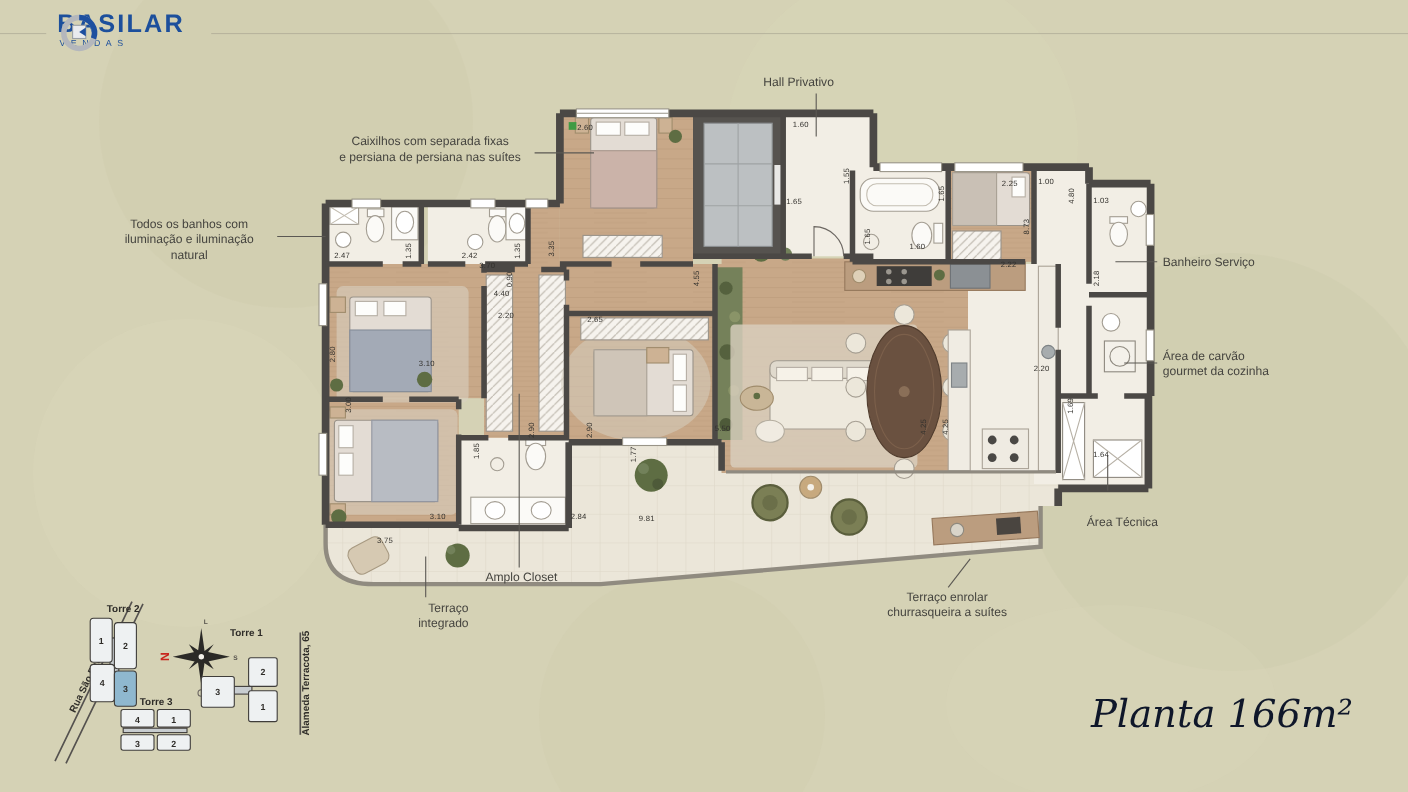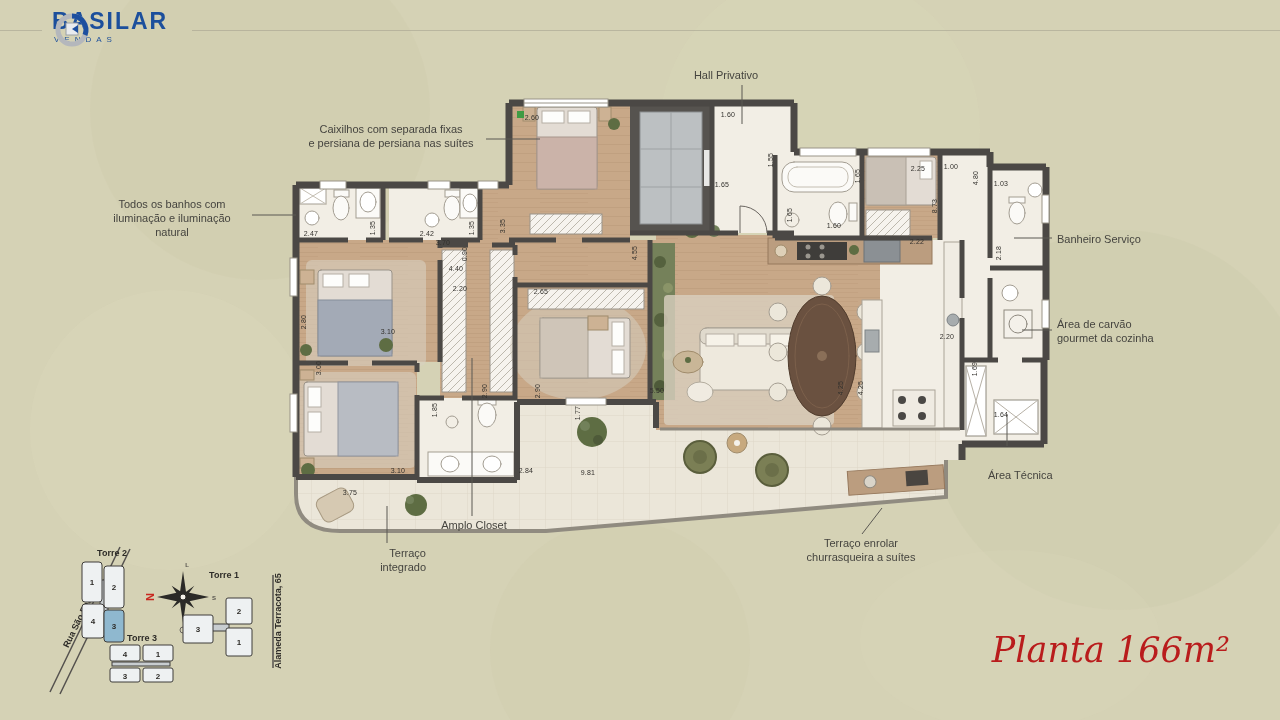--- a/index.html
+++ b/index.html
@@ -15,21 +15,21 @@
   
   .ann{position:absolute;font-size:11px;line-height:14px;color:#45443f;z-index:6;}
   .ann.center{text-align:center;}
   
   #plan-layer{position:absolute;left:0;top:0;width:1280px;height:720px;z-index:5;pointer-events:none;}
   .meas{position:absolute;font-size:7px;color:#33312d;white-space:nowrap;
         transform:translate(-50%,-50%);letter-spacing:.2px;}
   .meas.v{transform:translate(-50%,-50%) rotate(-90deg);}
   
   .plan-title{position:absolute;right:50px;top:630px;font-family:"DejaVu Serif",serif;
-        font-style:italic;font-size:35px;color:#b91c1c;z-index:6;}
+        font-style:italic;font-size:35px;color:#0f172a;z-index:6;}
   
   .tw-label{font:bold 9px "Liberation Sans",sans-serif;fill:#2e2c28;}
   .unit{font:bold 8px "Liberation Sans",sans-serif;fill:#2e2c28;}
   .street{font:bold 9px "Liberation Sans",sans-serif;fill:#2e2c28;}
   .cletter{font:bold 6px "Liberation Sans",sans-serif;fill:#55524c;}
   .north{font:bold 11px "Liberation Sans",sans-serif;fill:#c8281f;}
 </style>
 </head>
 <body>
 

